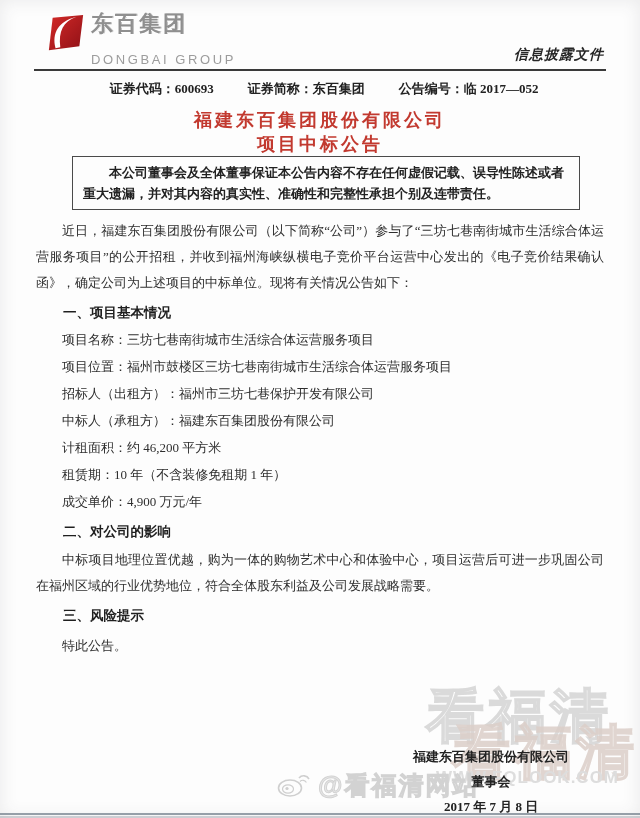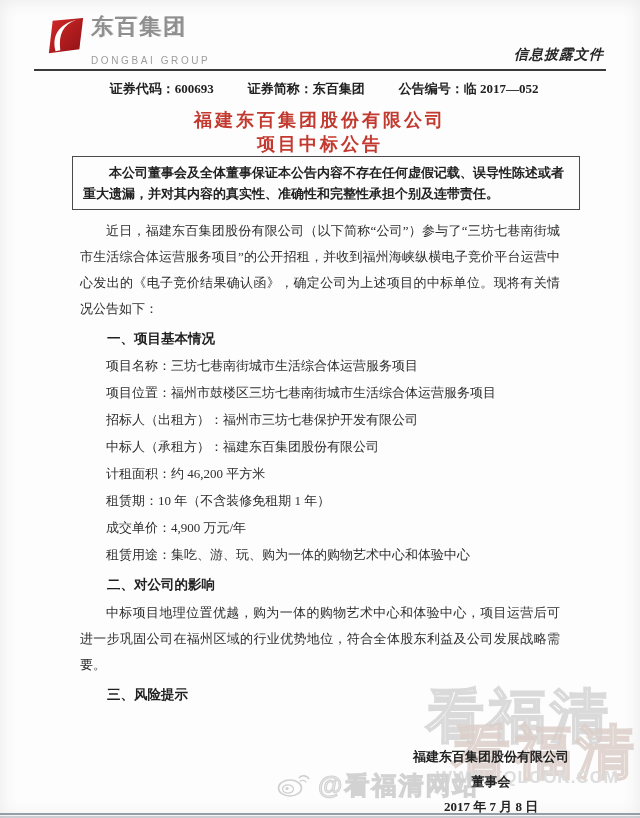--- a/index.html
+++ b/index.html
@@ -9,35 +9,35 @@
     font-family:"Liberation Serif","DejaVu Serif",serif;
     color:#2e2e2e;
     box-shadow:inset 0 0 18px rgba(60,60,70,.10), inset 0 -2px 0 rgba(90,100,115,.25);
   }
   .edge-bottom{position:absolute;left:0;right:0;bottom:3px;height:2px;background:#76818e;opacity:.75;}
   
   .header{display:flex;justify-content:space-between;align-items:flex-end;padding:22px 36px 0 46px;height:44px;}
   .logo{display:flex;align-items:flex-start;gap:5px;}
   .logo-text{display:flex;flex-direction:column;line-height:1;}
   .logo-cn{font-family:"Liberation Sans","DejaVu Sans",sans-serif;font-size:22px;font-weight:700;color:#8f8f8f;letter-spacing:2px;text-shadow:0 1px 0 #fff,1px 0 0 #bdbdbd;}
-  .logo-en{font-family:"Liberation Sans","DejaVu Sans",sans-serif;font-size:10px;letter-spacing:2.6px;color:#9c9c9c;margin-top:18px;}
+  .logo-en{font-family:"Liberation Sans","DejaVu Sans",sans-serif;font-size:13px;letter-spacing:2.6px;color:#9c9c9c;margin-top:18px;}
   .doc-type{font-size:14px;font-weight:700;font-style:italic;color:#262626;padding-bottom:2px;letter-spacing:1px;}
   .rule{margin:3px 34px 0 34px;border-bottom:2px solid #3a3a3a;}
   .info-line{margin-top:9px;display:flex;justify-content:center;gap:34px;font-size:13px;font-weight:700;color:#222;padding-left:8px;}
   
   .title{margin-top:10px;text-align:center;line-height:24px;}
   .title div{font-size:18px;font-weight:700;color:#c2392f;letter-spacing:3px;}
   
   .disclaimer{
     margin:0 60px 0 72px;border:1px solid #4a4a4a;background:#fdfdfd;
     padding:5px 10px;font-size:13px;font-weight:700;line-height:21px;color:#222;
     text-indent:2em;
   }
   
-  .content{padding:0 80px;}
+  .content{padding:0 36px;}
   .para{margin:8px 0 0 0;font-size:13px;line-height:26px;text-indent:2em;text-align:justify;}
   .sec-heading{margin-top:4px;font-size:13.5px;font-weight:700;line-height:26px;text-indent:2em;color:#1f1f1f;}
   .item{font-size:13px;line-height:27px;text-indent:2em;}
   .closing{margin-top:4px;font-size:13px;line-height:26px;text-indent:2em;}
   
   .signature{position:absolute;top:744px;right:64px;width:170px;text-align:center;font-size:13px;line-height:25px;color:#222;z-index:3;font-weight:700;}
   
   .wm{position:absolute;pointer-events:none;font-family:"Liberation Sans","DejaVu Sans",sans-serif;}
   .wm-big{font-size:58px;font-weight:700;letter-spacing:4px;color:transparent;-webkit-text-stroke:1.6px #d4d4d4;opacity:.85;z-index:1;}
   .wm-big1{left:426px;top:678px;}
@@ -92,27 +92,27 @@
     <p class="para">近日，福建东百集团股份有限公司（以下简称“公司”）参与了“三坊七巷南街城市生活综合体运营服务项目”的公开招租，并收到福州海峡纵横电子竞价平台运营中心发出的《电子竞价结果确认函》，确定公司为上述项目的中标单位。现将有关情况公告如下：</p>
 
     <div class="sec-heading">一、项目基本情况</div>
     <div class="item">项目名称：三坊七巷南街城市生活综合体运营服务项目</div>
     <div class="item">项目位置：福州市鼓楼区三坊七巷南街城市生活综合体运营服务项目</div>
     <div class="item">招标人（出租方）：福州市三坊七巷保护开发有限公司</div>
     <div class="item">中标人（承租方）：福建东百集团股份有限公司</div>
     <div class="item">计租面积：约 46,200 平方米</div>
     <div class="item">租赁期：10 年（不含装修免租期 1 年）</div>
     <div class="item">成交单价：4,900 万元/年</div>
-    <div class="item">租赁用途：集吃、游、玩、购为一体的购物艺术中心和体验中心</div>
 
     <div class="sec-heading">二、对公司的影响</div>
     <p class="para" style="margin-top:2px;">中标项目地理位置优越，购为一体的购物艺术中心和体验中心，项目运营后可进一步巩固公司在福州区域的行业优势地位，符合全体股东利益及公司发展战略需要。</p>
 
     <div class="sec-heading">三、风险提示</div>
 
+    <div class="closing">特此公告。</div>
   </div>
 
   <div class="signature">
     <div>福建东百集团股份有限公司</div>
     <div>董事会</div>
     <div>2017 年 7 月 8 日</div>
   </div>
 
   <div class="wm wm-big wm-big1">看福清</div>
   <div class="wm wm-big wm-big2">看福清</div>

